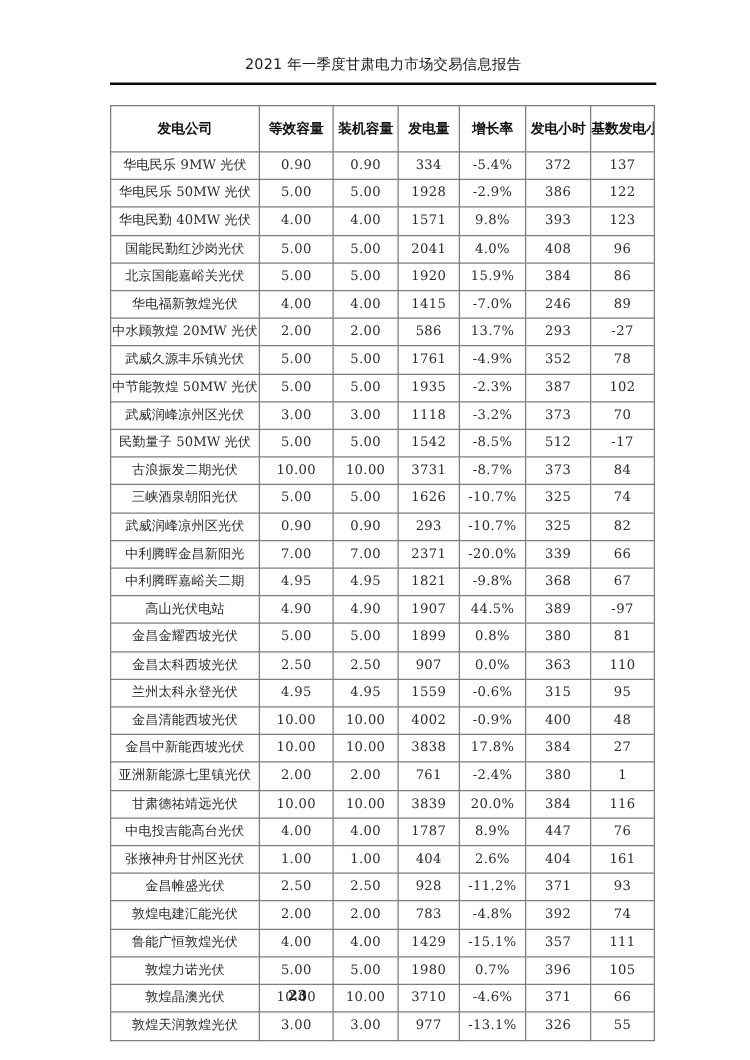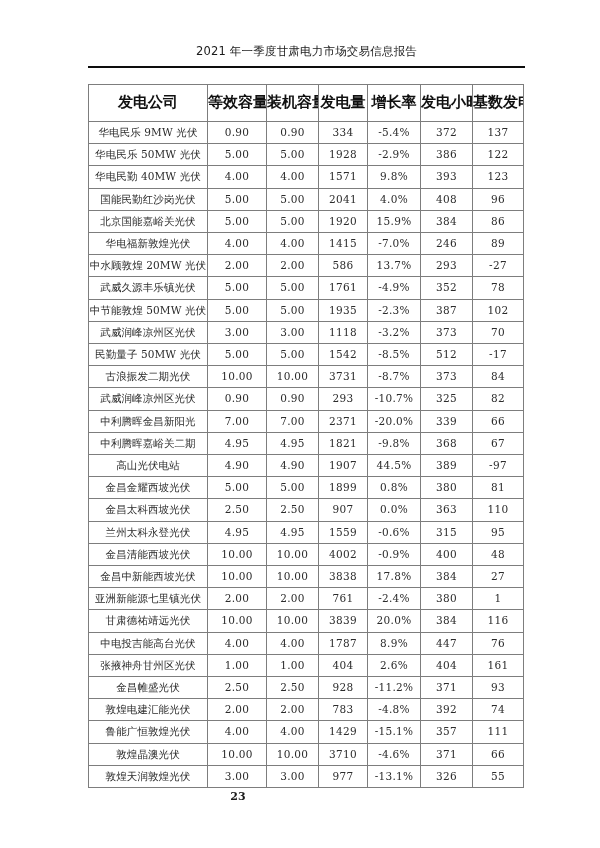--- a/index.html
+++ b/index.html
@@ -63,23 +63,23 @@
     text-align: center;
     vertical-align: middle;
     color: #222222;
     white-space: nowrap;
     overflow: hidden;
   }
   table.report thead th {
     height: 34px;
     line-height: 15px;
     font-weight: 700;
-    font-size: 15px;
+    font-size: 11px;
     color: #101010;
-    font-family: Liberation Mono, monospace;
+    font-family: Liberation Sans, sans-serif;
     padding: 1px 0;
   }
   table.report tbody td.name {
     font-size: 10.5px;
     color: #2b2b2b;
     letter-spacing: .1px;
   }
   table.report tbody td.num {
     font-family: "DejaVu Serif", "Liberation Serif", serif;
     font-size: 10.5px;
@@ -239,20 +239,29 @@
           <tr>
             <td class="name">古浪振发二期光伏</td>
             <td class="num">10.00</td>
             <td class="num">10.00</td>
             <td class="num">3731</td>
             <td class="num">-8.7%</td>
             <td class="num">373</td>
             <td class="num">84</td>
           </tr>
           <tr>
+            <td class="name">三峡酒泉朝阳光伏</td>
+            <td class="num">5.00</td>
+            <td class="num">5.00</td>
+            <td class="num">1626</td>
+            <td class="num">-10.7%</td>
+            <td class="num">325</td>
+            <td class="num">74</td>
+          </tr>
+          <tr>
             <td class="name">武威润峰凉州区光伏</td>
             <td class="num">0.90</td>
             <td class="num">0.90</td>
             <td class="num">293</td>
             <td class="num">-10.7%</td>
             <td class="num">325</td>
             <td class="num">82</td>
           </tr>
           <tr>
             <td class="name">中利腾晖金昌新阳光</td>
@@ -383,20 +392,29 @@
           <tr>
             <td class="name">鲁能广恒敦煌光伏</td>
             <td class="num">4.00</td>
             <td class="num">4.00</td>
             <td class="num">1429</td>
             <td class="num">-15.1%</td>
             <td class="num">357</td>
             <td class="num">111</td>
           </tr>
           <tr>
+            <td class="name">敦煌力诺光伏</td>
+            <td class="num">5.00</td>
+            <td class="num">5.00</td>
+            <td class="num">1980</td>
+            <td class="num">0.7%</td>
+            <td class="num">396</td>
+            <td class="num">105</td>
+          </tr>
+          <tr>
             <td class="name">敦煌晶澳光伏</td>
             <td class="num">10.00</td>
             <td class="num">10.00</td>
             <td class="num">3710</td>
             <td class="num">-4.6%</td>
             <td class="num">371</td>
             <td class="num">66</td>
           </tr>
           <tr>
             <td class="name">敦煌天润敦煌光伏</td>

